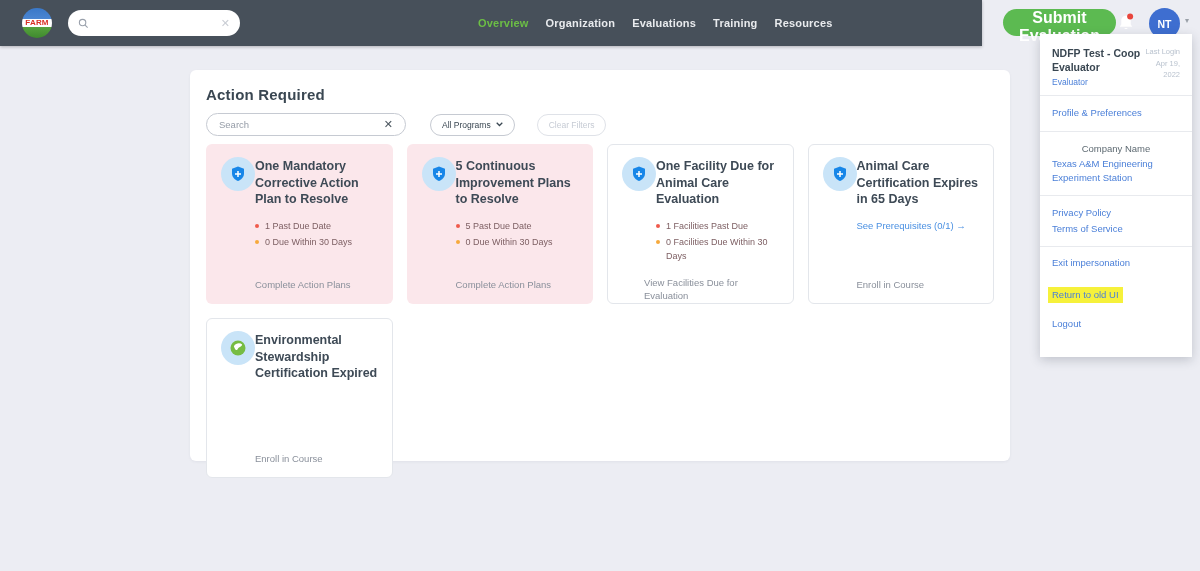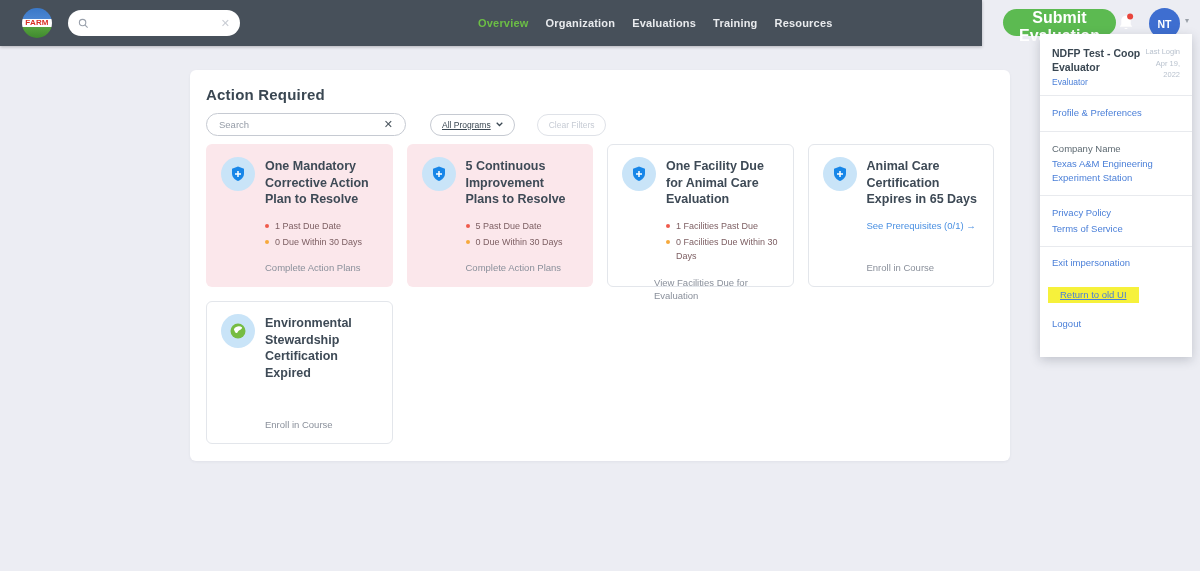--- a/index.html
+++ b/index.html
@@ -40,41 +40,41 @@
   .user-menu{position:absolute; left:1040px; top:34px; width:152px; background:#fff; border-radius:0;
     box-shadow:0 3px 10px rgba(40,50,70,.22); z-index:5; padding:12px 0 2px;}
   .menu-header{display:flex; justify-content:space-between; padding:0 12px 8px;}
   .menu-name{width:92px; font-size:10.5px; font-weight:700; color:#3A4752; line-height:1.35;}
   .menu-role{font-size:8.5px; color:var(--link-blue); margin-top:3px;}
   .menu-login{width:36px; text-align:right; font-size:7.5px; color:#B9C2CE; line-height:1.55;}
   .menu-divider{border-top:1px solid #E8EAEE; margin:0;}
   .menu-section{padding:9px 12px;}
   .menu-item{font-size:9.5px; line-height:1.5; margin:1px 0;}
   .menu-item.link{color:var(--link-blue); cursor:pointer;}
-  .menu-item.plain{color:#5E6A72;}
-  .menu-item.highlighted{background:var(--highlight-yellow); display:inline-block; padding:1px 12px; margin-left:-4px;text-decoration:underline;}
+  .menu-item.plain{color:#5E6A72;text-align:center;}
+  .menu-item.highlighted{background:var(--highlight-yellow); display:inline-block; padding:1px 4px; margin-left:-4px;}
   .menu-section:last-child .menu-item{margin:0 0 14px;}
   .menu-section:last-child .menu-item.highlighted{margin:0 0 14px -4px;}
   
   .panel{position:absolute; left:190px; top:70px; width:820px; height:391px; background:#fff;
     border-radius:6px; box-shadow:0 1px 3px rgba(40,50,70,.06); padding:16px;}
   .panel h2{font-size:15px; font-weight:700; color:#3A4752; letter-spacing:.2px;}
   .filter-row{display:flex; align-items:center; margin-top:10px;}
   .panel-search{width:200px; height:23px; border:1px solid #C6CAD2; border-radius:12px;
     display:flex; align-items:center; padding:0 12px; gap:0;}
   .panel-search input{flex:1; border:none; outline:none; font-size:9.5px; min-width:0; color:#3A4752;}
   .panel-search input::placeholder{color:#959CA7;}
   .panel-search-x{color:#4A555E; font-size:11px; cursor:pointer; line-height:1;}
   .pill{height:22px; border-radius:11px; border:1px solid #C6CAD2; background:#fff; font-family:inherit;
     font-size:8.5px; color:#3A4752; display:flex; align-items:center; gap:5px; padding:0 11px; cursor:pointer;}
-  .program-pill{margin-left:24px;text-decoration:underline;}
+  .program-pill{margin-left:24px;}
   .clear-pill{margin-left:22px; color:#C6CBD4; border-color:#DFE2E8;}
   
   .cards{margin-top:8px; display:grid; grid-template-columns:repeat(4,1fr); gap:14px;}
-  .card{height:143px; border-radius:6px; padding:12px 14px; display:flex; gap:10px;
+  .card{height:160px; border-radius:6px; padding:12px 14px; display:flex; 
     border:1px solid transparent; cursor:pointer;}
   .card.pink{background:var(--pink-card);}
   .card.white{background:#fff; border-color:#E3E6EB;}
   .icon-circle{width:34px; height:34px; border-radius:50%; background:var(--icon-circle-blue);
     display:flex; align-items:center; justify-content:center; flex:0 0 34px;}
   .card-body{flex:1; display:flex; flex-direction:column; padding-top:1px; min-width:0;}
   .card-title{font-size:12.5px; font-weight:600; color:#3E4A56; line-height:1.32;}
   .card-bullets{margin-top:12px;}
   .bullet{display:flex; gap:6px; align-items:flex-start; font-size:9px; color:#7D5F63; line-height:1.5; margin-bottom:3px;}
   .dot{width:4px; height:4px; border-radius:50%; flex:0 0 4px; margin-top:4px;}

